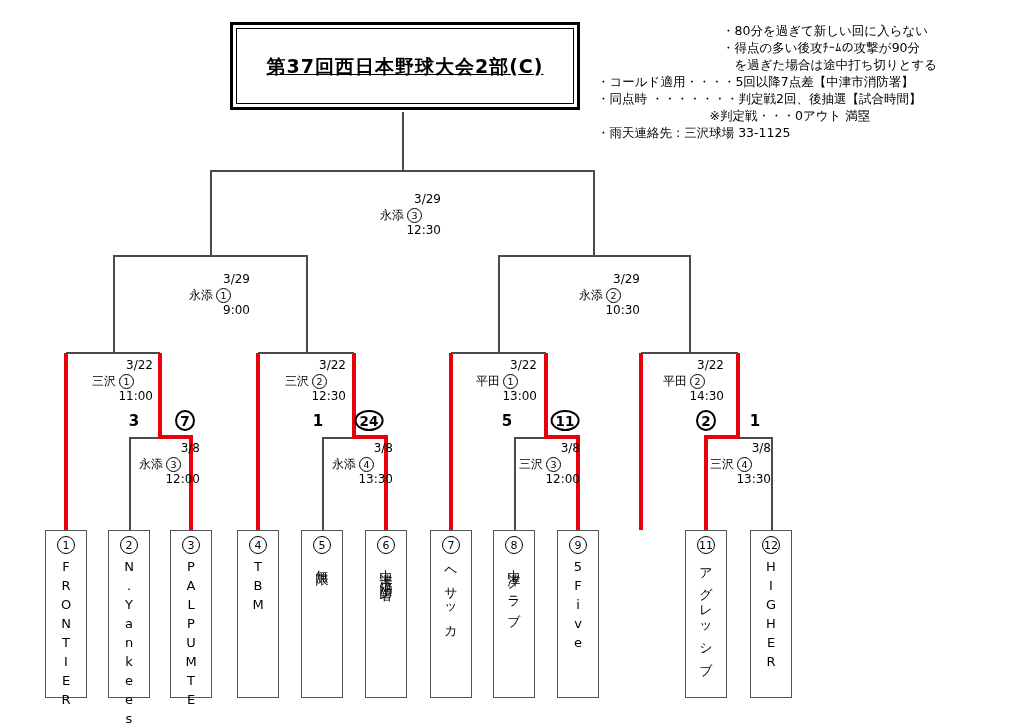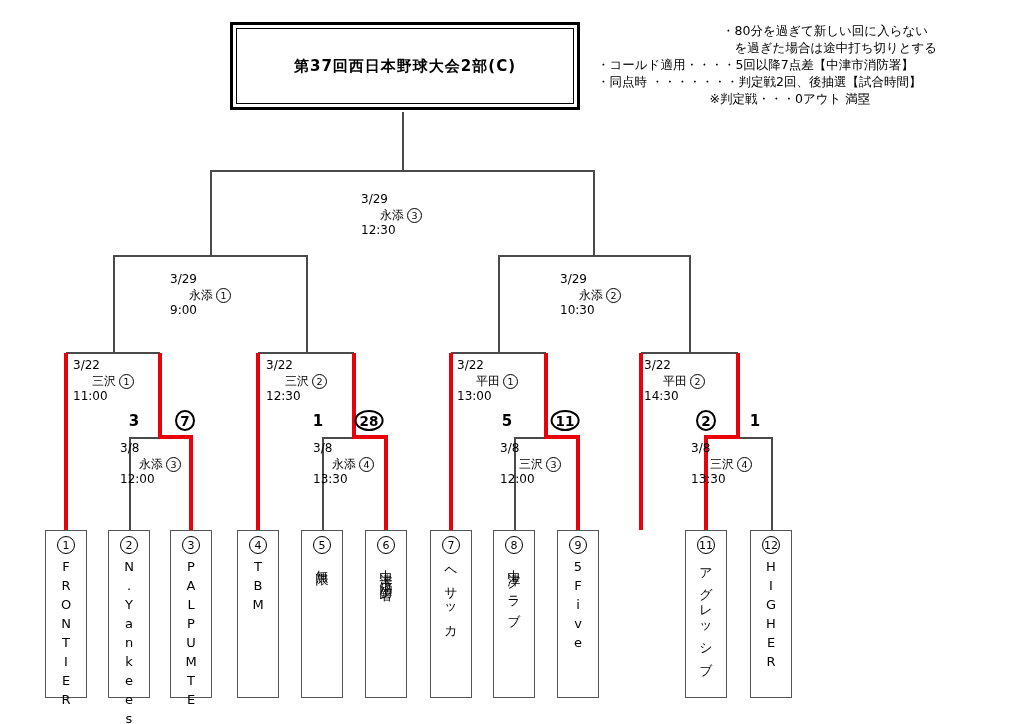--- a/index.html
+++ b/index.html
@@ -3,32 +3,32 @@
 <meta charset="utf-8">
 <style>
   html,body{margin:0;padding:0;background:#fff;}
   .stage{position:relative;width:1024px;height:724px;background:#fff;overflow:hidden;
          font-family:"DejaVu Sans",sans-serif;color:#000;}
   
   .title-box{position:absolute;left:230px;top:22px;width:350px;height:88px;
              border:3px solid #000;box-sizing:border-box;padding:3px;background:#fff;}
   .title-inner{width:100%;height:100%;border:1.5px solid #000;box-sizing:border-box;
                display:flex;flex-direction:column;align-items:center;justify-content:center;gap:8px;}
-  .title-line{font-size:15px;font-weight:bold;letter-spacing:1px;line-height:1;white-space:nowrap;}
+  .title-line{font-size:19px;font-weight:bold;letter-spacing:1px;line-height:1;white-space:nowrap;text-decoration:underline;}
   
   .notes{position:absolute;left:597px;top:22px;width:425px;}
   .note{font-size:12.5px;line-height:17px;white-space:pre;}
   
   .ln{position:absolute;background:#4a4a4a;}
   .ln.v{width:1.5px;}
   .ln.h{height:1.5px;}
   .ln.vr{width:4px;background:#e8000b;}
   .ln.hr{height:4px;background:#e8000b;}
   
-  .glabel{position:absolute;width:80px;text-align:left;font-size:12px;line-height:15.5px;}
+  .glabel{position:absolute;width:80px;text-align:right;font-size:12px;line-height:15.5px;}
   .venue-line{display:flex;align-items:center;justify-content:center;gap:3px;}
   .circ{display:inline-flex;align-items:center;justify-content:center;flex:none;
         width:13px;height:13px;border:1px solid #000;border-radius:50%;font-size:9.5px;line-height:1;}
   
   .score{position:absolute;top:412px;font-size:15px;font-weight:bold;transform:translateX(-50%);}
   .wscore{position:absolute;top:410px;transform:translateX(-50%);display:inline-flex;
           align-items:center;justify-content:center;min-width:20px;height:21px;padding:0 3px;
           border:2px solid #000;border-radius:50%;box-sizing:border-box;
           font-size:13.5px;font-weight:bold;background:#fff;}
   
@@ -46,24 +46,26 @@
 <div class="stage">
 
   <div class="title-box">
     <div class="title-inner">
       <div class="title-line">第37回西日本野球大会2部(C)</div>
     </div>
   </div>
 
   <div class="notes">
     <div class="note">　　　　　　　　　　・80分を過ぎて新しい回に入らない</div>
+    <div class="note">　　　　　　　　　　・得点の多い後攻ﾁｰﾑの攻撃が90分</div>
     <div class="note">　　　　　　　　　　　を過ぎた場合は途中打ち切りとする</div>
     <div class="note">・コールド適用・・・・5回以降7点差【中津市消防署】</div>
     <div class="note">・同点時 ・・・・・・・判定戦2回、後抽選【試合時間】</div>
     <div class="note">　　　　　　　　　※判定戦・・・0アウト 満塁</div>
+    <div class="note">・雨天連絡先 : 三沢球場 33-1125</div>
   </div>
 
   <div class="ln v" style="left:402px;top:112px;height:58px;"></div>
   <div class="ln h" style="left:210px;top:170px;width:383px;"></div>
   <div class="ln v" style="left:210px;top:170px;height:85px;"></div>
   <div class="ln v" style="left:593px;top:170px;height:85px;"></div>
   <div class="ln h" style="left:113px;top:255px;width:193px;"></div>
   <div class="ln h" style="left:498px;top:255px;width:192px;"></div>
   <div class="ln v" style="left:113px;top:255px;height:97px;"></div>
   <div class="ln v" style="left:306px;top:255px;height:97px;"></div>
@@ -184,21 +186,21 @@
     <div class="venue-line">
         <span>三沢</span>
         <span class="circ">4</span>
       </div>
     <div>13:30</div>
   </div>
 
   <div class="score" style="left:134px;">3</div>
   <div class="wscore" style="left:185px;">7</div>
   <div class="score" style="left:318px;">1</div>
-  <div class="wscore" style="left:369px;">28</div>
+  <div class="wscore" style="left:369px;">24</div>
   <div class="score" style="left:507px;">5</div>
   <div class="wscore" style="left:565px;">11</div>
   <div class="wscore" style="left:706px;">2</div>
   <div class="score" style="left:755px;">1</div>
 
   <div class="team" style="left:45px;">
     <div class="tnum">1</div>
     <div class="tname">FRONTIER</div>
   </div>
   <div class="team" style="left:108px;">

